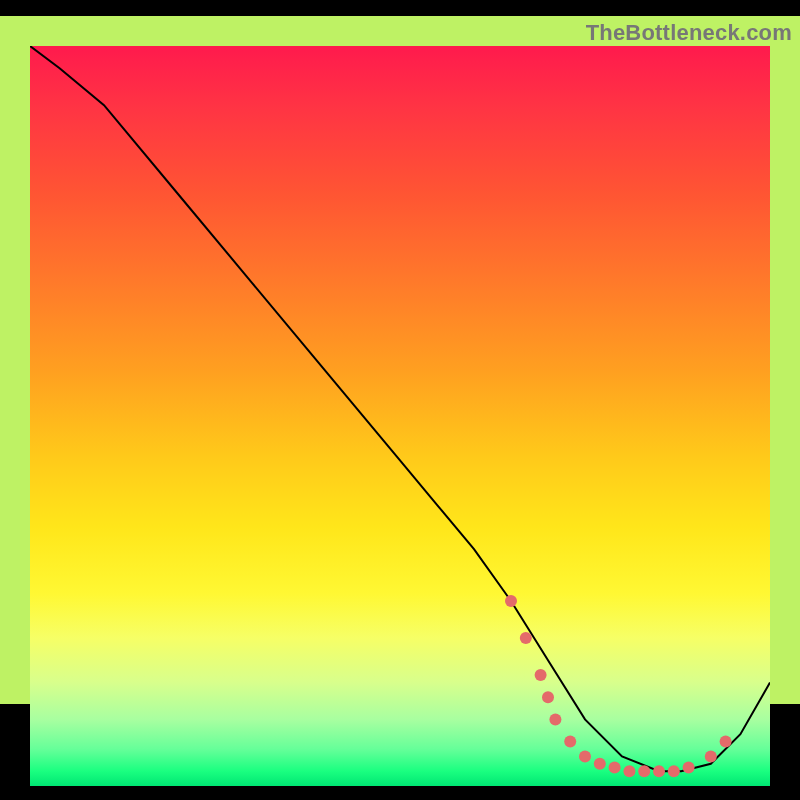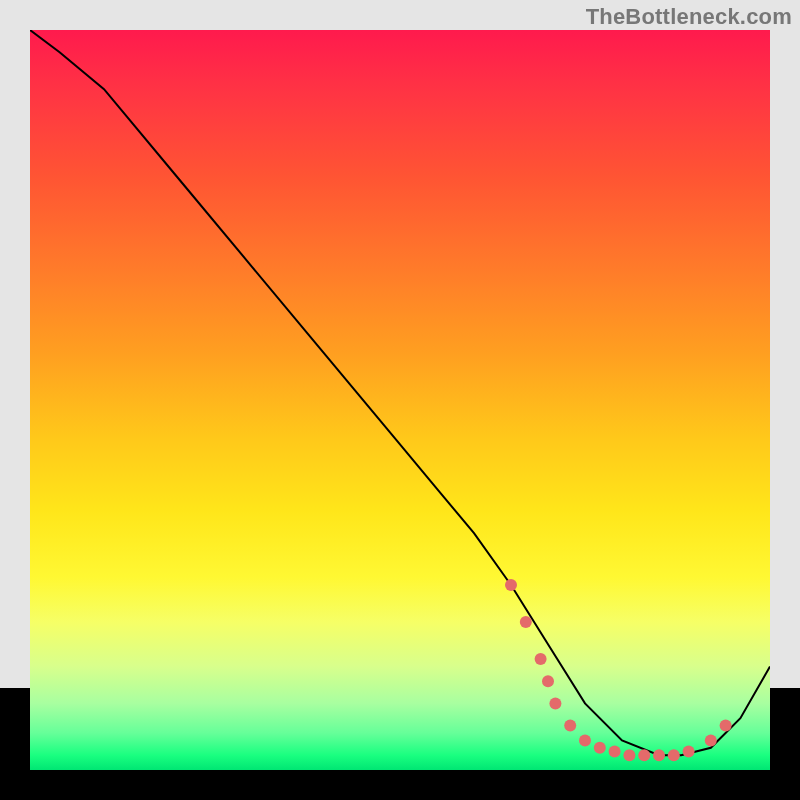--- a/index.html
+++ b/index.html
@@ -8,21 +8,22 @@
     width: 800px;
     height: 800px;
     background: #000;
     overflow: hidden;
     font-family: Arial, Helvetica, sans-serif;
   }
   .frame {
     position: relative;
     width: 800px;
     height: 688px;
-    background: #e5e5e5;
+    background: #bef264;
+    margin-top: 16px;
   }
   .plot-area {
     position: absolute;
     left: 30px;
     top: 30px;
     width: 740px;
     height: 740px;
     
     background: linear-gradient(
       to bottom,

